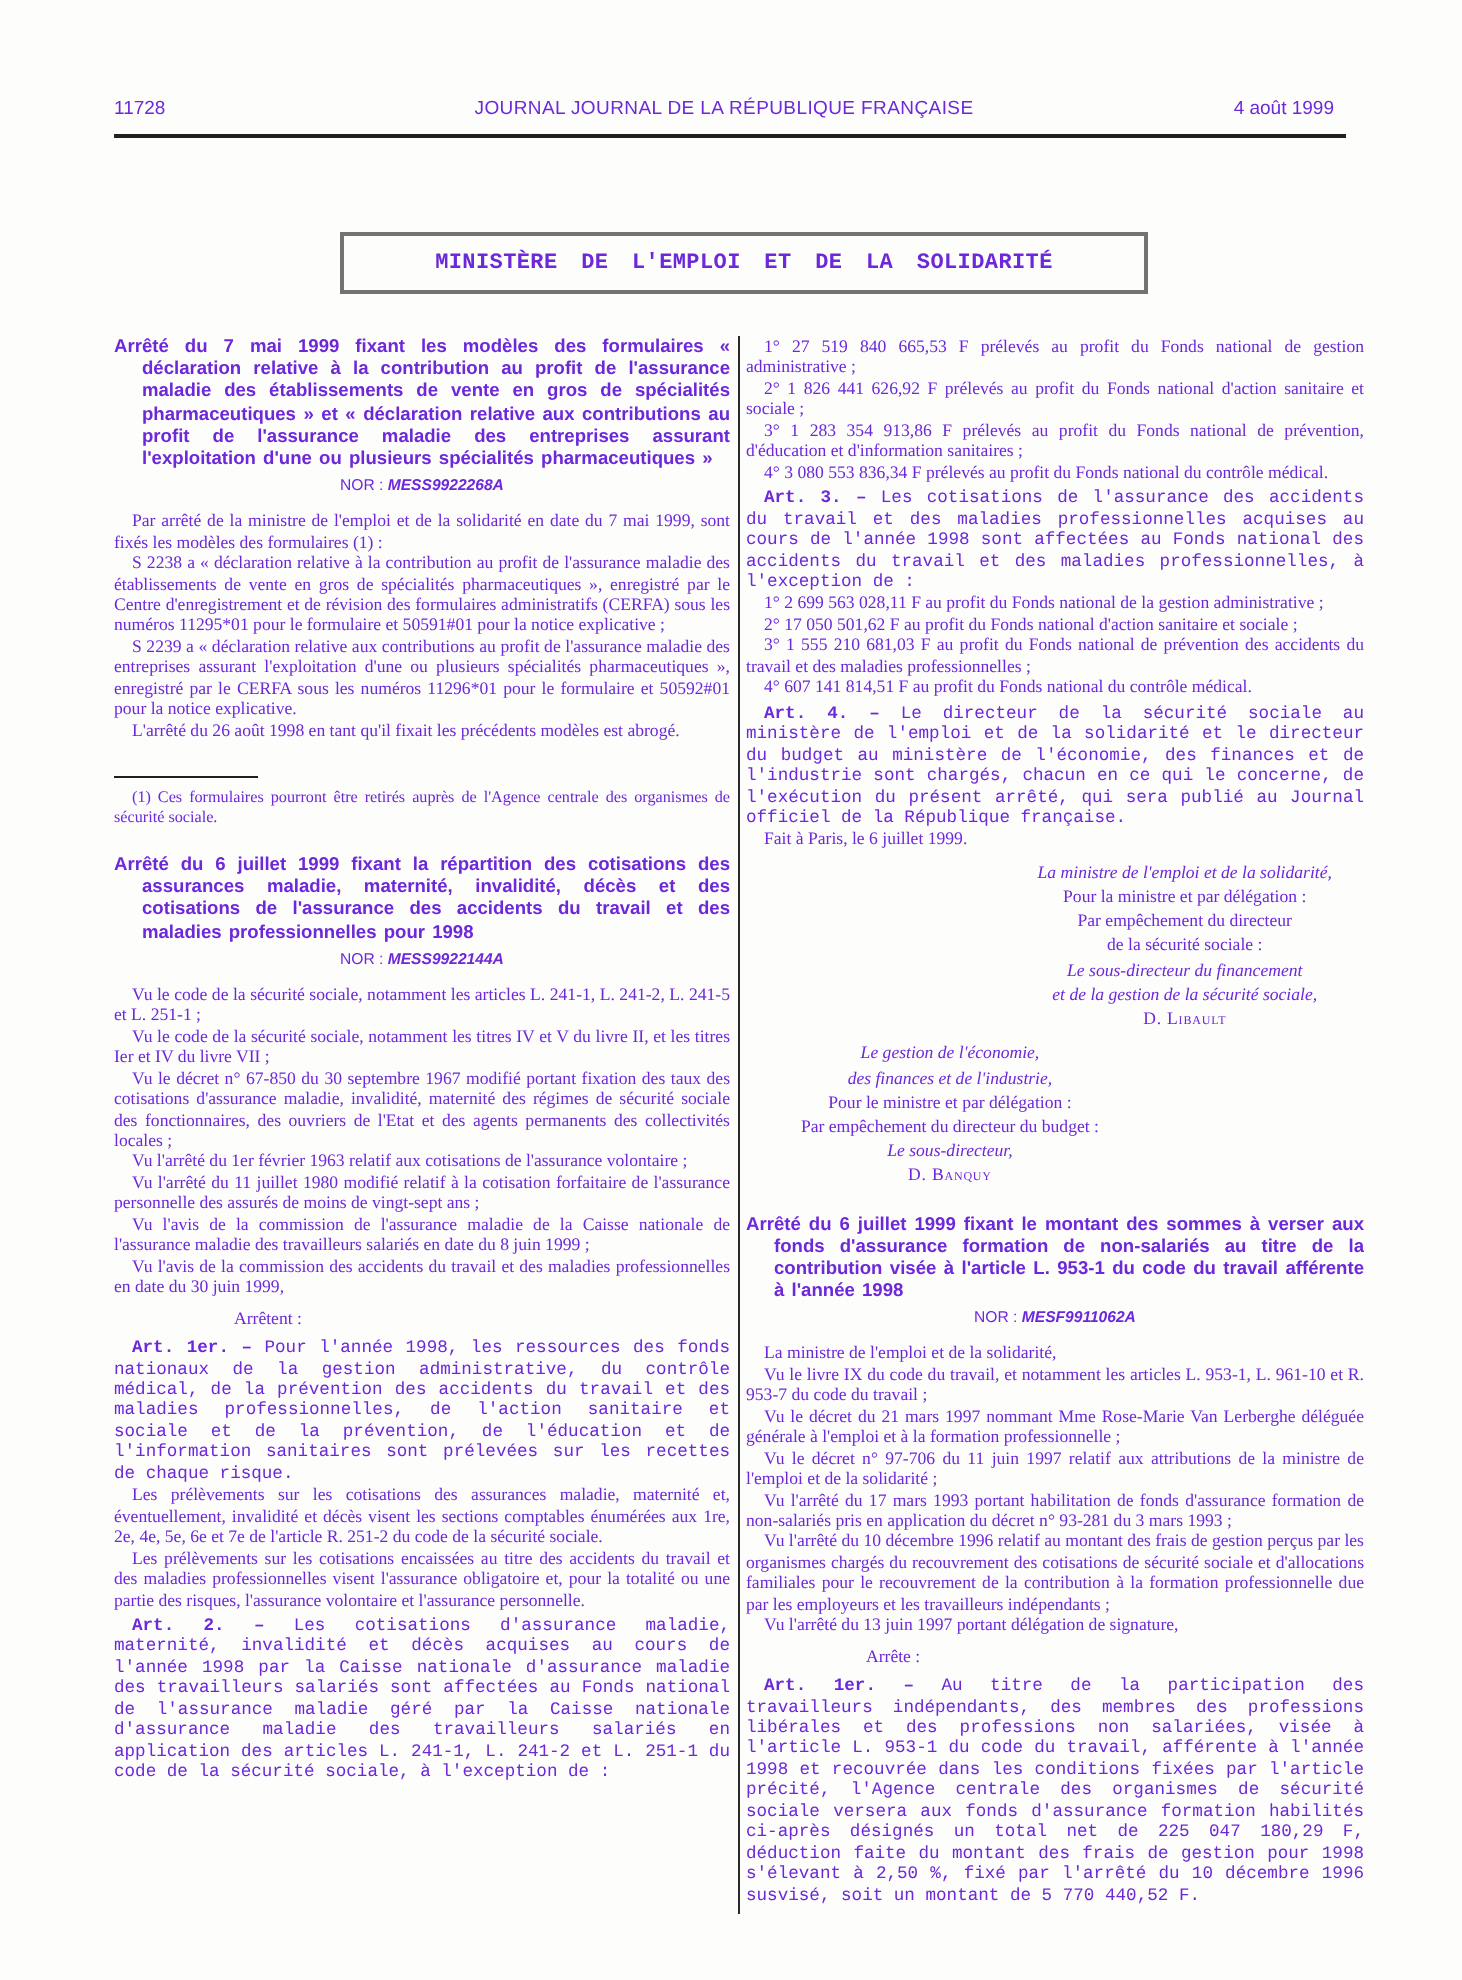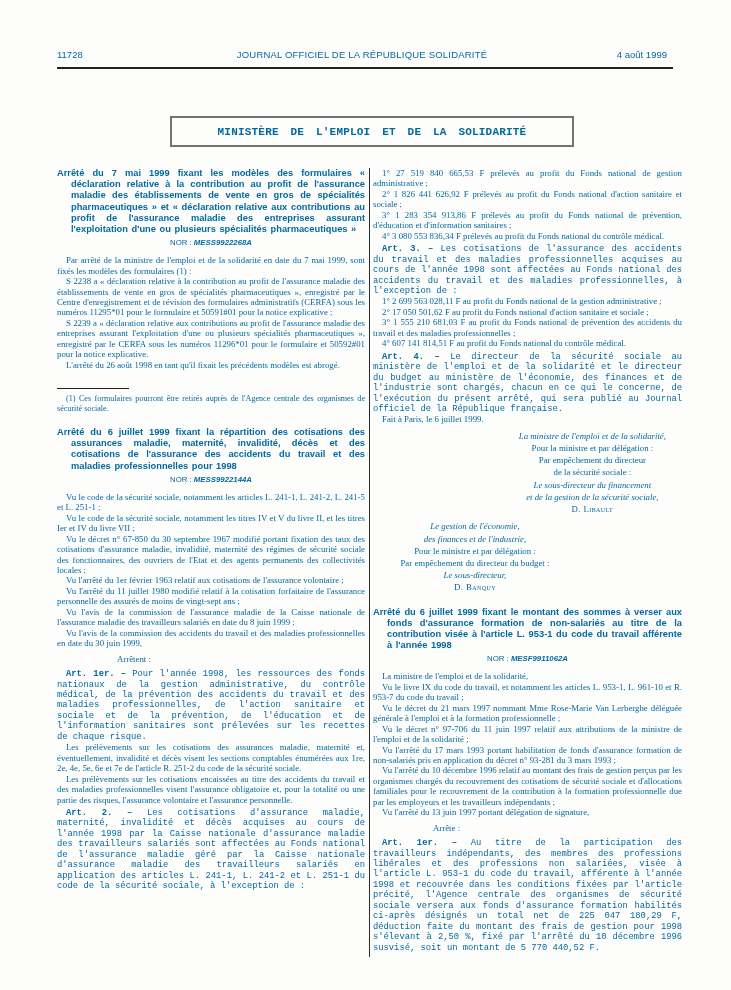--- a/index.html
+++ b/index.html
@@ -1,16 +1,16 @@
 <!DOCTYPE html>
 <html><head>
 <meta charset="utf-8">
 <style>
   html,body{margin:0;padding:0;background:#ffffff;}
-  .page{position:relative;width:731px;height:990px;background:#fdfdfc;color:#0369a1;overflow:hidden;}
+  .page{position:relative;width:731px;height:990px;background:#fdfdfc;color:#6d28d9;overflow:hidden;}
 
   
   .header-bar{position:absolute;left:57px;top:49px;width:616px;display:flex;align-items:baseline;
     font-family:"Liberation Sans",sans-serif;font-size:9.5px;}
   .page-number{width:110px;text-align:left;}
   .journal-title{flex:1;text-align:center;letter-spacing:.2px;}
   .issue-date{width:110px;text-align:right;padding-right:6px;}
   .header-rule{position:absolute;left:57px;top:67px;width:616px;height:2px;background:#222;}
 
   
@@ -46,21 +46,21 @@
   .sig.left{width:58%;margin-left:4%;}
   .sigline.italic{font-style:italic;}
   .sigline.name{font-variant:small-caps;letter-spacing:.4px;}
 </style>
 </head>
 <body>
 
 <div class="page">
   <div class="header-bar">
     <span class="page-number">11728</span>
-    <span class="journal-title">JOURNAL OFFICIEL DE LA RÉPUBLIQUE SOLIDARITÉ</span>
+    <span class="journal-title">JOURNAL JOURNAL DE LA RÉPUBLIQUE FRANÇAISE</span>
     <span class="issue-date">4 août 1999</span>
   </div>
   <div class="header-rule"></div>
 
   <div class="banner">
     <span>MINISTÈRE DE L'EMPLOI ET DE LA SOLIDARITÉ</span>
   </div>
 
   <div class="columns">
     <div class="col col-left">

